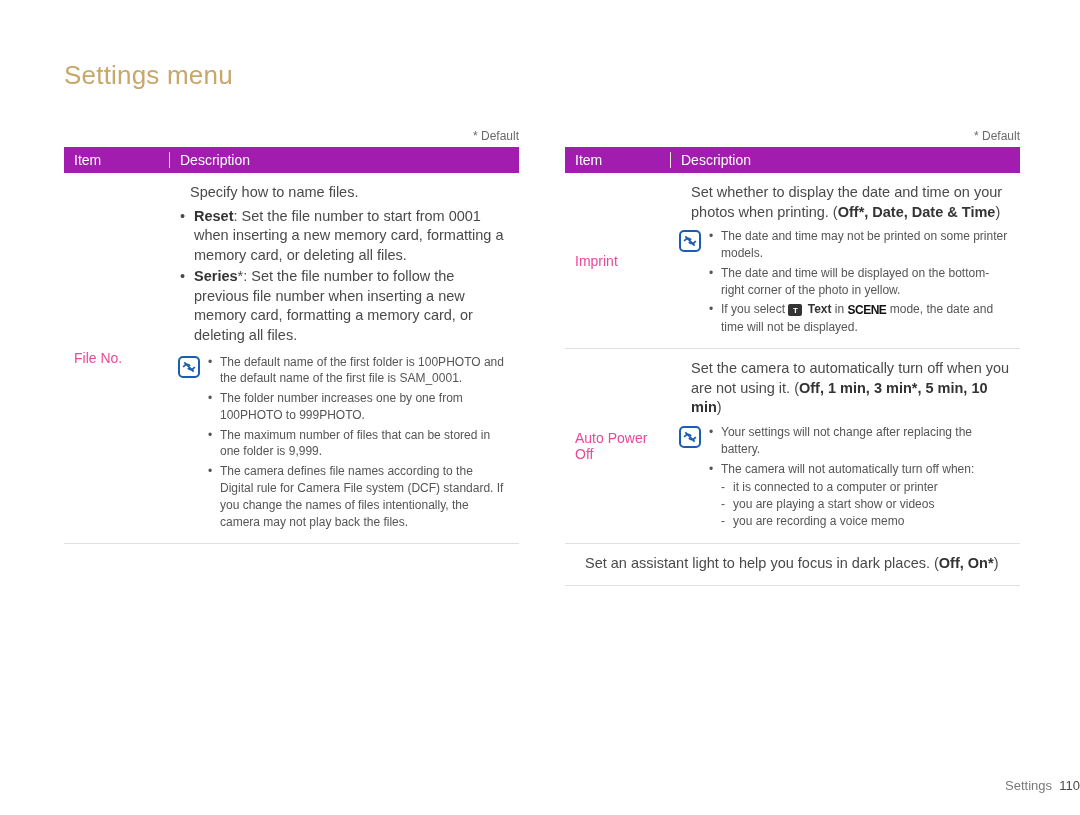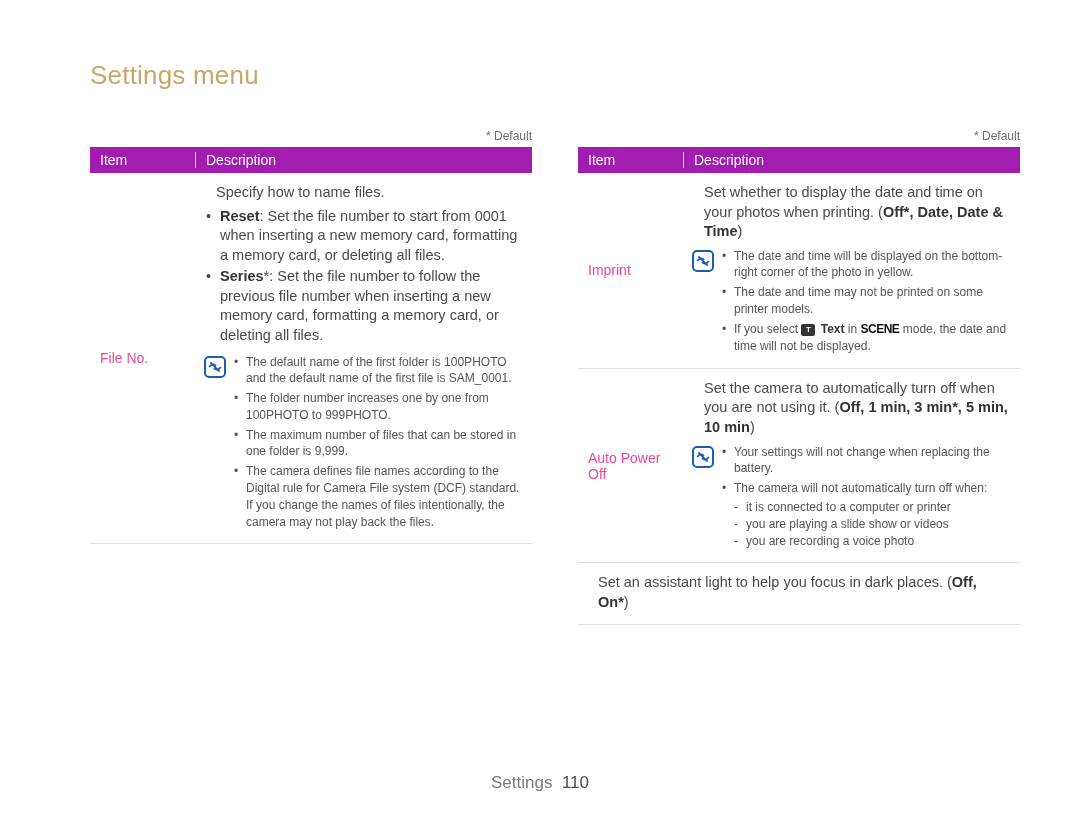--- a/index.html
+++ b/index.html
@@ -1,21 +1,21 @@
 <!DOCTYPE html>
 <html><head>
 <meta charset="utf-8">
 <style>
   * { box-sizing: border-box; margin: 0; padding: 0; }
   html, body { width: 1080px; height: 815px; background: #fff; font-family: Arial, Helvetica, sans-serif; color: #4a4a4a; }
   .page {
     width: 1080px;
     height: 815px;
     position: relative;
-    padding: 60px 60px 0 90px;
+    padding: 60px 60px 0 64px;
   }
   .page-title {
     font-size: 26px;
     font-weight: 300;
     color: #c7a76a;
     letter-spacing: 0.2px;
     margin-bottom: 38px;
   }
   .columns {
     display: flex;
@@ -164,22 +164,22 @@
     letter-spacing: -0.5px;
     color: #111;
     vertical-align: middle;
   }
 
   .footer {
     position: absolute;
     left: 0;
     right: 0;
     bottom: 22px;
-    text-align: center;
-    font-size: 17px;
+    text-align: right;
+    font-size: 13px;
     color: #7a7a7a;
     margin-top: 12px;
   }
   .footer .pn {
     color: #4a4a4a;
   }
 </style>
 </head>
 <body>
 
@@ -247,22 +247,22 @@
             </p>
             <div class="note-box">
               <div class="note-icon">
                 <svg viewBox="0 0 24 24" fill="none" stroke="currentColor" stroke-width="3">
                   <path d="M4 4 L20 20"></path>
                   <path d="M2 12 Q8 4 14 10"></path>
                   <path d="M10 14 Q16 20 22 12"></path>
                 </svg>
               </div>
               <ul class="note-list">
+                <li>The date and time may not be printed on some printer models.</li>
                 <li>The date and time will be displayed on the bottom-right corner of the photo in yellow.</li>
-                <li>The date and time may not be printed on some printer models.</li>
                 <li>
                   <span>If you select </span><span class="text-icon">T</span> <span class="bold">Text</span><span> in </span><span class="scene-word">SCENE</span><span> mode, the date and time will not be displayed.</span>
                 </li>
               </ul>
             </div>
           </div>
         </div>
 
         <div class="row">
           <div class="cell-item">Auto Power Off</div>
@@ -272,27 +272,27 @@
             </p>
             <div class="note-box">
               <div class="note-icon">
                 <svg viewBox="0 0 24 24" fill="none" stroke="currentColor" stroke-width="3">
                   <path d="M4 4 L20 20"></path>
                   <path d="M2 12 Q8 4 14 10"></path>
                   <path d="M10 14 Q16 20 22 12"></path>
                 </svg>
               </div>
               <ul class="note-list">
-                <li>Your settings will not change when replacing the battery.</li>
+                <li>Your settings will not change after replacing the battery.</li>
                 <li>
                   <span>The camera will not automatically turn off when:</span>
                   <ul class="sub-dash">
                     <li>it is connected to a computer or printer</li>
-                    <li>you are playing a slide show or videos</li>
-                    <li>you are recording a voice photo</li>
+                    <li>you are playing a start show or videos</li>
+                    <li>you are recording a voice memo</li>
                   </ul>
                 </li>
               </ul>
             </div>
           </div>
         </div>
 
         <div class="row">
           <div class="cell-desc">
             <p>

